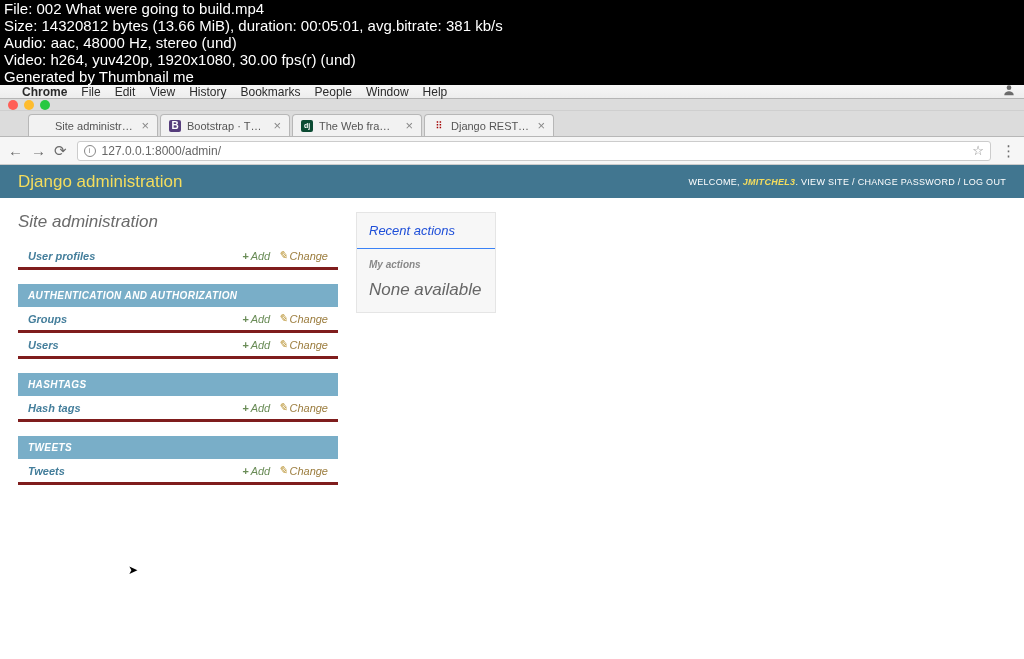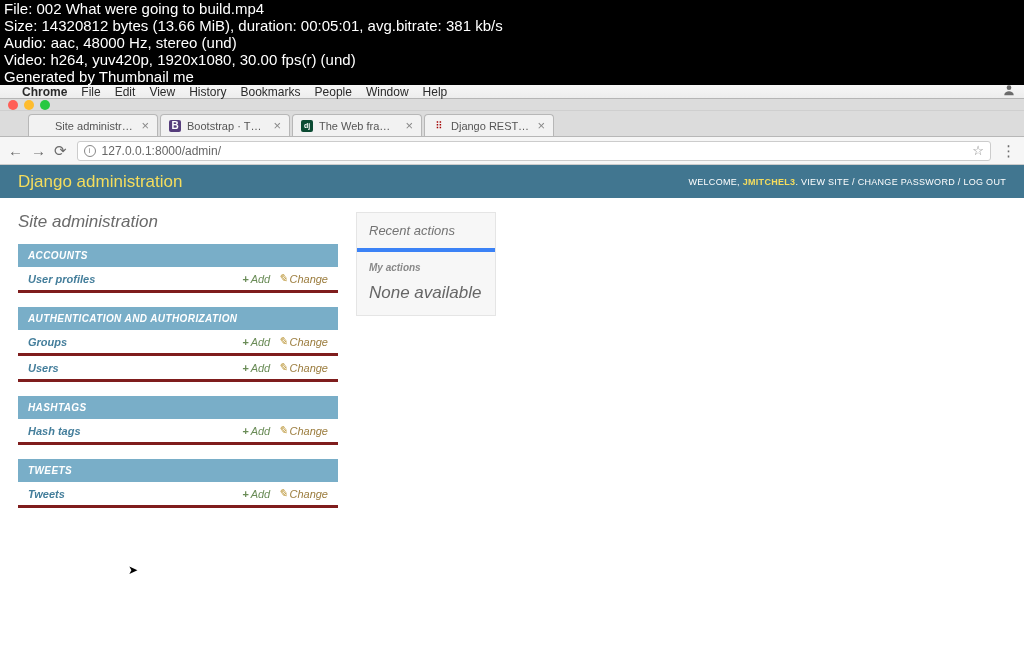--- a/index.html
+++ b/index.html
@@ -36,39 +36,39 @@
 .url-input { flex: 1; background: #fff; border: 1px solid #ccc; border-radius: 3px; height: 20px; display: flex; align-items: center; padding: 0 6px; font-size: 12px; color: #666; gap: 6px; }
 .url-input .info-icon { width: 12px; height: 12px; border: 1px solid #888; border-radius: 50%; display: flex; align-items: center; justify-content: center; font-size: 8px; color: #888; }
 .url-input .star { margin-left: auto; color: #888; font-size: 13px; }
 .menu-dots { color: #6b6b6b; font-size: 15px; }
 
 
 .django-page { background: #fff; height: 508px; position: relative; }
 .django-header { background: #417690; color: #fff; height: 33px; display: flex; align-items: center; padding: 0 18px; justify-content: space-between; }
 .django-header .brand { color: #f5dd5d; font-size: 17px; font-weight: 400; }
 .django-header .userlinks { font-size: 9px; color: #fff; letter-spacing: 0.3px; }
-.django-header .userlinks .username { color: #f5dd5d; font-weight: 600; }
+.django-header .userlinks .username { color: #f5dd5d; font-weight: 600; font-style: italic; }
 .django-header .userlinks a { color: #fff; text-decoration: none; }
 
 .content { padding: 14px 18px; display: flex; gap: 18px; font-style: italic; }
 .main-col { width: 320px; }
 .page-title { font-size: 17px; color: #6a6a6a; font-weight: 400; margin-bottom: 12px; }
 
 .app-module { margin-bottom: 14px; }
 .module-header { background: #79aec8; color: #fff; padding: 6px 10px; font-size: 10px; font-weight: 600; text-transform: uppercase; letter-spacing: 0.4px; }
 .model-row { display: flex; align-items: center; padding: 5px 10px; border-bottom: 3px solid #7f1d1d; background: #fff; font-size: 11px; }
 .model-row .name { color: #447e9b; font-weight: 600; flex: 1; text-decoration: none; }
 .model-row .act { color: #6a8c57; margin-left: 8px; display: flex; align-items: center; gap: 2px; font-size: 11px; text-decoration: none; }
 .model-row .act.change { color: #9b7c3d; }
 .plus { color: #6a8c57; font-weight: 900; font-size: 11px; }
 .pencil { color: #b8912f; font-size: 11px; }
 
 .side-col { width: 140px; }
 .recent-box { background: #f7f7f7; border: 1px solid #e5e5e5; }
-.recent-box .hdr { padding: 10px 12px; font-size: 13px; color: #737373; font-weight: 400; border-bottom: 4px solid #3b82f6; }
+.recent-box .hdr { padding: 10px 12px; font-size: 13px; color: #1d4ed8; font-weight: 400; border-bottom: 1px solid #3b82f6; }
 .recent-box .sub { padding: 10px 12px; font-size: 10px; color: #888; font-weight: 600; }
 .recent-box .none { padding: 0 12px 12px; font-size: 17px; color: #666; }
 
 .cursor { position: absolute; left: 128px; top: 398px; font-size: 12px; color: #000; pointer-events: none; }
 
 
 .timestamp { position: absolute; bottom: 4px; right: 8px; color: #fff; font-family: Liberation Serif, serif; font-size: 12px; margin-left: 34px; }
 </style>
 </head>
 <body>
@@ -152,21 +152,20 @@
       <a href="#">CHANGE PASSWORD</a> /
       <a href="#">LOG OUT</a>
     </span>
   </div>
 
   <div class="content">
     <div class="main-col">
       <h1 class="page-title">Site administration</h1>
 
       <div class="app-module">
-        <div class="module-header">ACCOUNTS</div>
         <div class="model-row">
           <a href="#" class="name">User profiles</a>
           <a href="#" class="act">
               <span class="plus">+</span>
               <span>Add</span>
             </a>
           <a href="#" class="act change">
               <span class="pencil">✎</span>
               <span>Change</span>
             </a>

